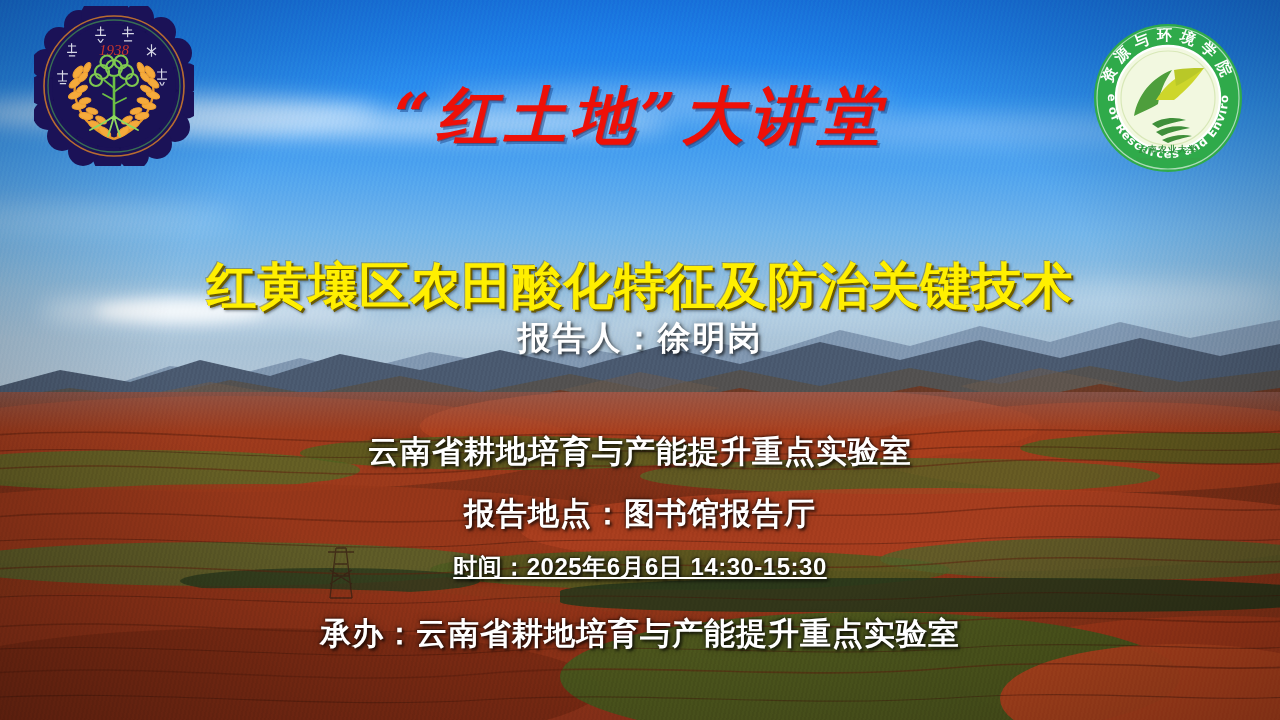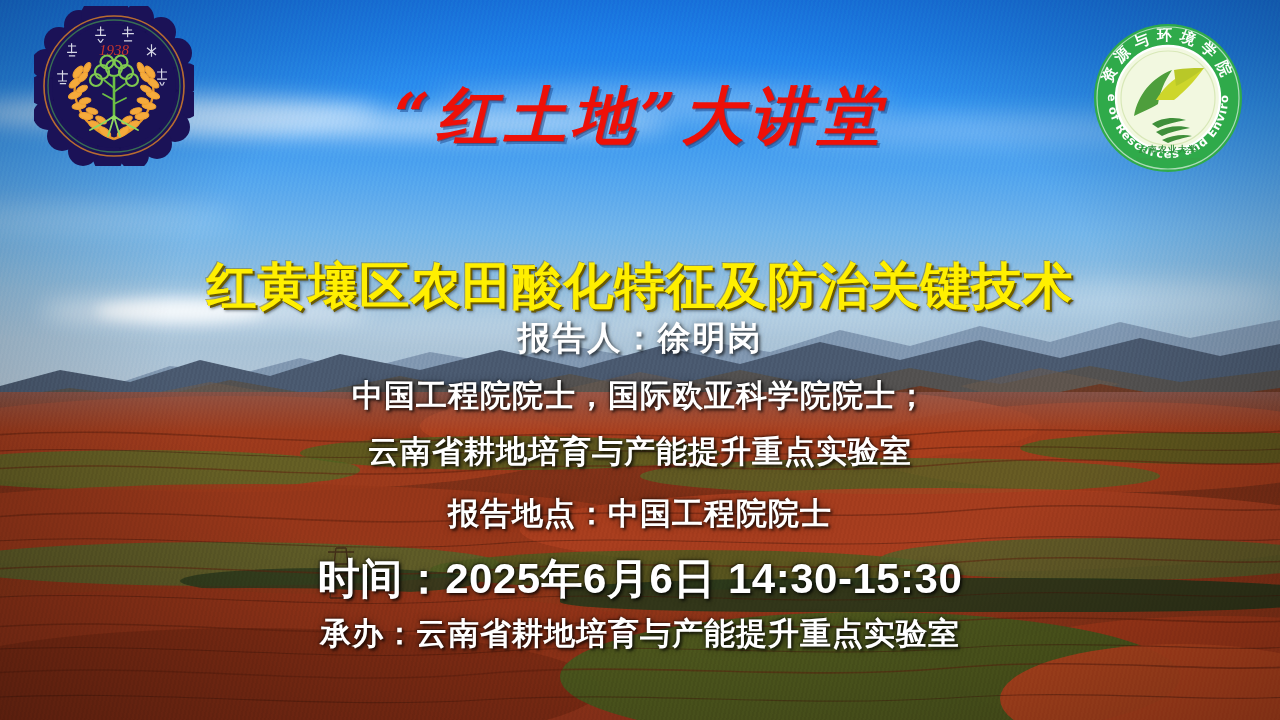--- a/index.html
+++ b/index.html
@@ -116,21 +116,21 @@
   .host1{top:601px;}
   .host2{top:660px;}
 
   .cred1,.cred2,.venue,.time,.host1,.host2{
     font-size:31px;font-weight:bold;color:#ffffff;letter-spacing:1px;
     text-shadow:
       2px 2px 3px rgba(0,0,0,.72),
       -1px -1px 2px rgba(0,0,0,.45),
       0 0 8px rgba(0,0,0,.35);
   }
-  .time{font-size:42px;letter-spacing:.5px;}
+  .time{font-size:24px;letter-spacing:.5px;text-decoration:underline;}
 </style>
 </head>
 <body>
 
 <div id="poster">
 
   <div class="sky"></div>
 
   <div class="cloud soft" style="left:-40px;top:96px;width:420px;height:34px;"></div>
   <div class="cloud soft" style="left:150px;top:112px;width:520px;height:26px;"></div>
@@ -416,25 +416,24 @@
   </div>
 
   <div class="stack">
 
     <div class="line title-main">“红土地”大讲堂</div>
 
     <div class="line title-sub">红黄壤区农田酸化特征及防治关键技术</div>
 
     <div class="line speaker">报告人：徐明岗</div>
 
-    <div class="line cred1">中国工程院院士，国际欧亚科学院院士；</div>
 
     <div class="line cred2">云南省耕地培育与产能提升重点实验室</div>
 
-    <div class="line venue">报告地点：中国工程院院士</div>
+    <div class="line venue">报告地点：图书馆报告厅</div>
 
     <div class="line time">时间：2025年6月6日 14:30-15:30</div>
 
     <div class="line host1">承办：云南省耕地培育与产能提升重点实验室</div>
 
 
   </div>
 
 </div>
 

